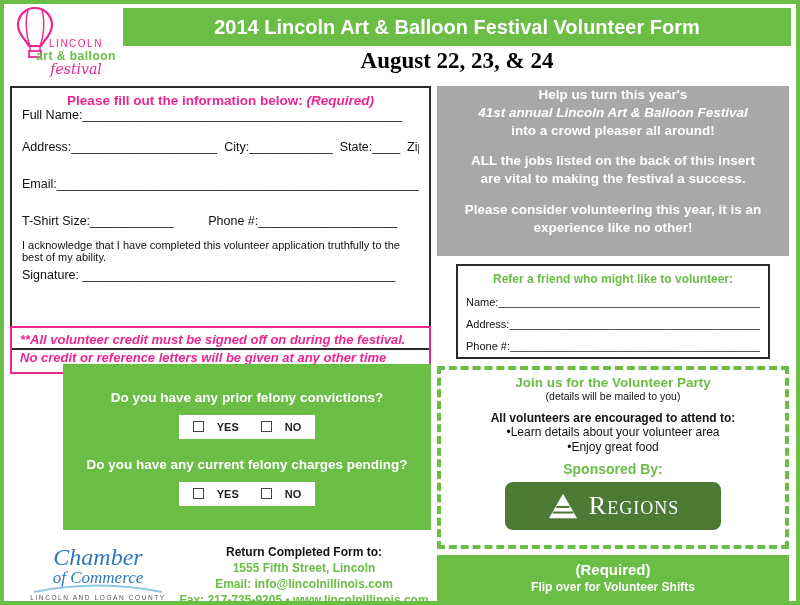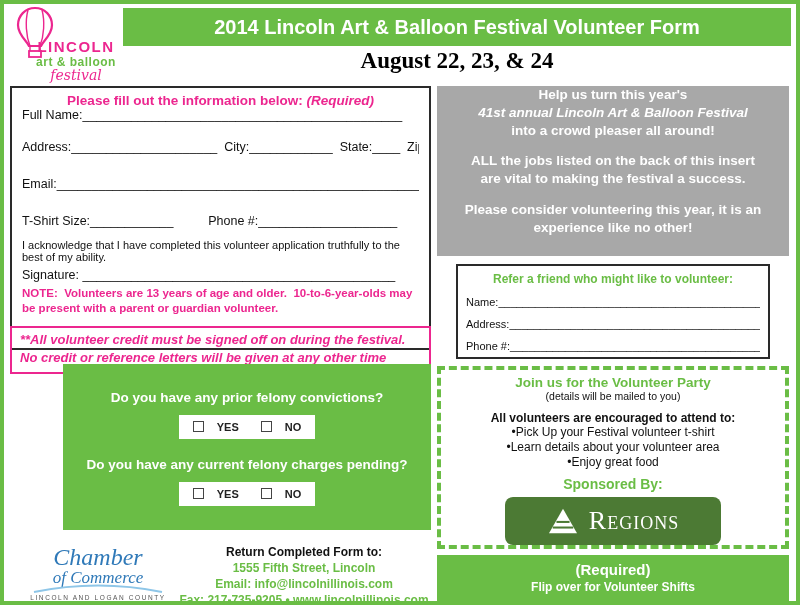--- a/index.html
+++ b/index.html
@@ -14,21 +14,21 @@
     position:relative;width:800px;height:605px;margin:0 auto;
     background:#fff;border:4px solid var(--green);box-sizing:border-box;
     font-family:"Liberation Sans",sans-serif;overflow:hidden;
   }
   .page *{box-sizing:border-box;}
 
   
   .logo{position:absolute;left:4px;top:0;width:114px;height:80px;}
   .balloon{position:absolute;left:6px;top:2px;}
   .logo-text{position:absolute;left:24px;top:34px;width:88px;text-align:center;}
-  .logo-name{color:var(--pink);font-weight:bold;font-size:15px;letter-spacing:1.5px;}
+  .logo-name{color:var(--pink);font-weight:normal;font-size:10px;letter-spacing:1.5px;}
   .logo-tag{color:var(--green);font-weight:bold;font-size:12px;letter-spacing:.5px;}
   .logo-script{color:var(--pink);font-family:"DejaVu Serif",serif;font-style:italic;font-size:14px;margin-top:-2px;}
 
   
   .header-bar{position:absolute;left:119px;top:4px;width:668px;height:38px;background:var(--green);
     color:#fff;font-size:20px;font-weight:bold;text-align:center;line-height:38px;}
   .dates{position:absolute;left:119px;top:44px;width:668px;text-align:center;
     font-family:"Liberation Serif",serif;font-size:23px;font-weight:bold;color:#000;}
 
   
@@ -134,21 +134,20 @@
   <div class="info-box">
     <div class="info-heading">
       <span>Please fill out the information below: </span><span class="req">(Required)</span>
     </div>
     <div class="field-row row-fullname">Full Name:______________________________________________</div>
     <div class="field-row row-address">Address:_____________________  City:____________  State:____  Zip:________</div>
     <div class="field-row row-email">Email:__________________________________________________________</div>
     <div class="field-row row-tshirt">T-Shirt Size:____________          Phone #:____________________</div>
     <div class="row-ack">I acknowledge that I have completed this volunteer application truthfully to the best of my ability.</div>
     <div class="field-row row-signature">Signature: _____________________________________________</div>
-    <div class="row-note">NOTE:  Volunteers are 13 years of age and older.  10-to-6-year-olds may be present with a parent or guardian volunteer.</div>
   </div>
 
   <div class="credit-box">**All volunteer credit must be signed off on during the festival.  No credit or reference letters will be given at any other time</div>
 
   <div class="felony-box">
     <div class="felony-q q1">Do you have any prior felony convictions?</div>
     <div class="check-strip">
       <span class="check-item">
         <span class="checkbox"></span>
         <span>YES</span>
@@ -199,21 +198,20 @@
     <div class="refer-heading">Refer a friend who might like to volunteer:</div>
     <div class="refer-row">Name:___________________________________________________</div>
     <div class="refer-row">Address:_________________________________________________</div>
     <div class="refer-row">Phone #:_________________________________________________</div>
   </div>
 
   <div class="party-box">
     <div class="party-heading">Join us for the Volunteer Party</div>
     <div class="party-sub">(details will be mailed to you)</div>
     <div class="party-encouraged">All volunteers are encouraged to attend to:</div>
-    <div class="party-bullet">•Pick Up your Festival volunteer t-shirt</div>
     <div class="party-bullet">•Learn details about your volunteer area</div>
     <div class="party-bullet">•Enjoy great food</div>
     <div class="party-sponsored">Sponsored By:</div>
     <div class="regions-logo">
       <svg width="32" height="28" viewBox="0 0 34 30">
         <polygon points="17,2 32,28 2,28" fill="#ffffff"></polygon>
         <line x1="10" y1="16" x2="24" y2="16" stroke="#4c7a34" stroke-width="2.2"></line>
         <line x1="6" y1="22" x2="28" y2="22" stroke="#4c7a34" stroke-width="2.2"></line>
       </svg>
       <span class="regions-word">Regions</span>

